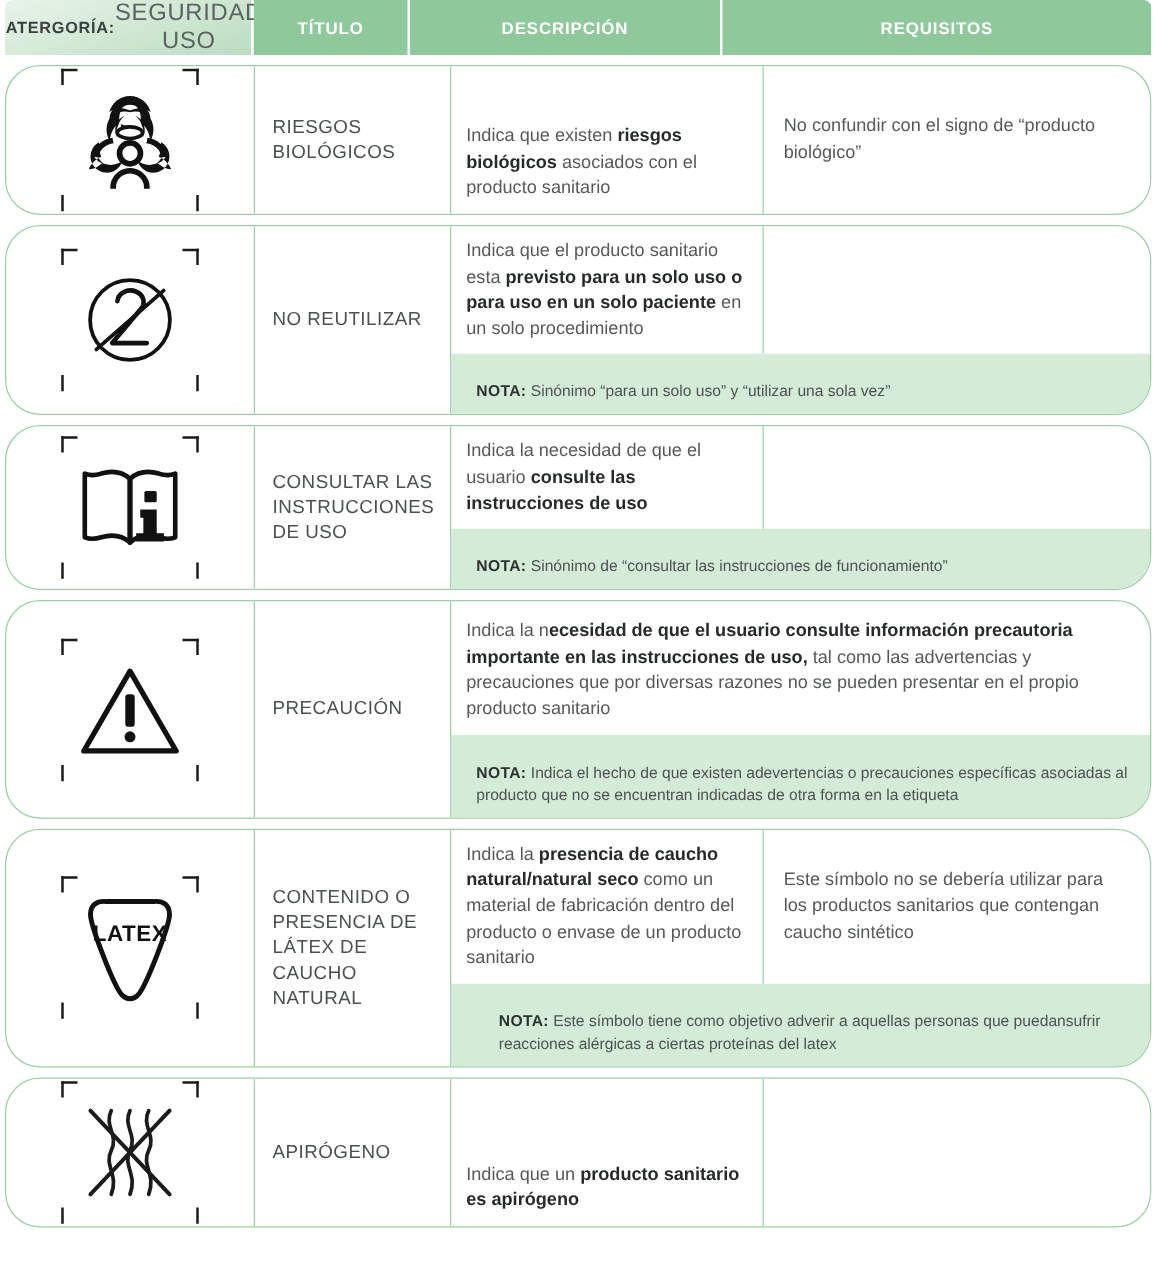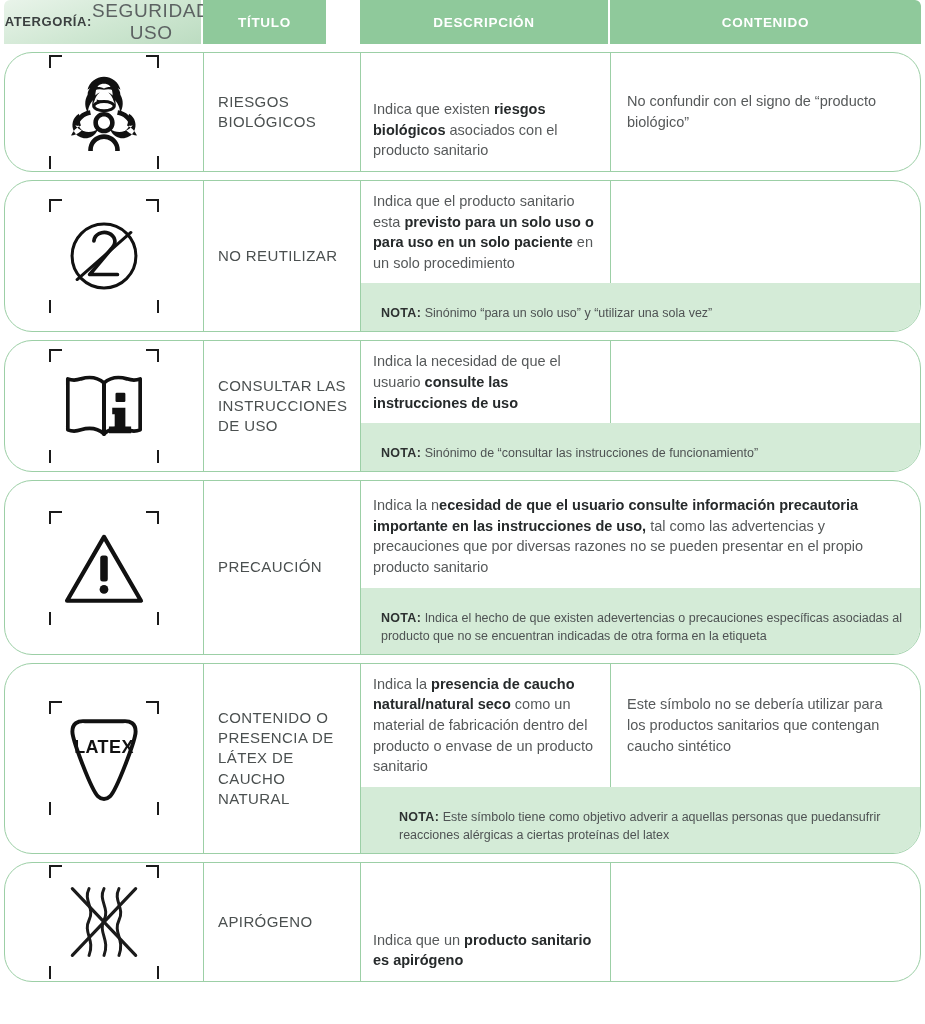--- a/index.html
+++ b/index.html
@@ -43,21 +43,21 @@
     background: linear-gradient(160deg, #e9f4ea 0%, #cfe7d2 55%, #bcdcc1 100%);
     color: #4a4f50;
     flex-direction: row;
     line-height: 1.15;
     border-radius: 5px 0 0 0;
   }
   .hcell-cat .l1 { font-weight: bold; font-size: 13px; letter-spacing: .6px; color:#3b4040;}
   .hcell-cat .l2 { font-weight: normal; font-size: 19px; letter-spacing: .6px; color:#5c6262;}
 
   .hcell-tit  { width: 125px; background: #8fc99b; }
-  .hcell-desc { width: 250px; background: #8fc99b; margin-left: 32px; }
+  .hcell-desc { width: 250px; background: #8fc99b; }
   .hcell-req  { flex: 1;      background: #8fc99b; border-radius: 0 5px 0 0;}
 
   
   .row {
     position: relative;
     display: flex;
     border: 1px solid #9ccfa6;
     border-radius: 28px;
     background: #ffffff;
     margin-bottom: 8px;
@@ -151,21 +151,21 @@
 
 <div class="sheet">
 
   <div class="header">
     <div class="hcell hcell-cat">
       <span class="l1">CATERGORÍA:</span>
       <span class="l2">SEGURIDAD USO</span>
     </div>
     <div class="hcell hcell-tit">TÍTULO</div>
     <div class="hcell hcell-desc">DESCRIPCIÓN</div>
-    <div class="hcell hcell-req">CONTENIDO</div>
+    <div class="hcell hcell-req">REQUISITOS</div>
   </div>
 
   <div id="rows-host">
       <div class="row">
         <div class="col-sym">
           <div class="sym-wrap">
             <span class="crop tl"></span>
             <span class="crop tr"></span>
             <span class="crop bl"></span>
             <span class="crop br"></span>

